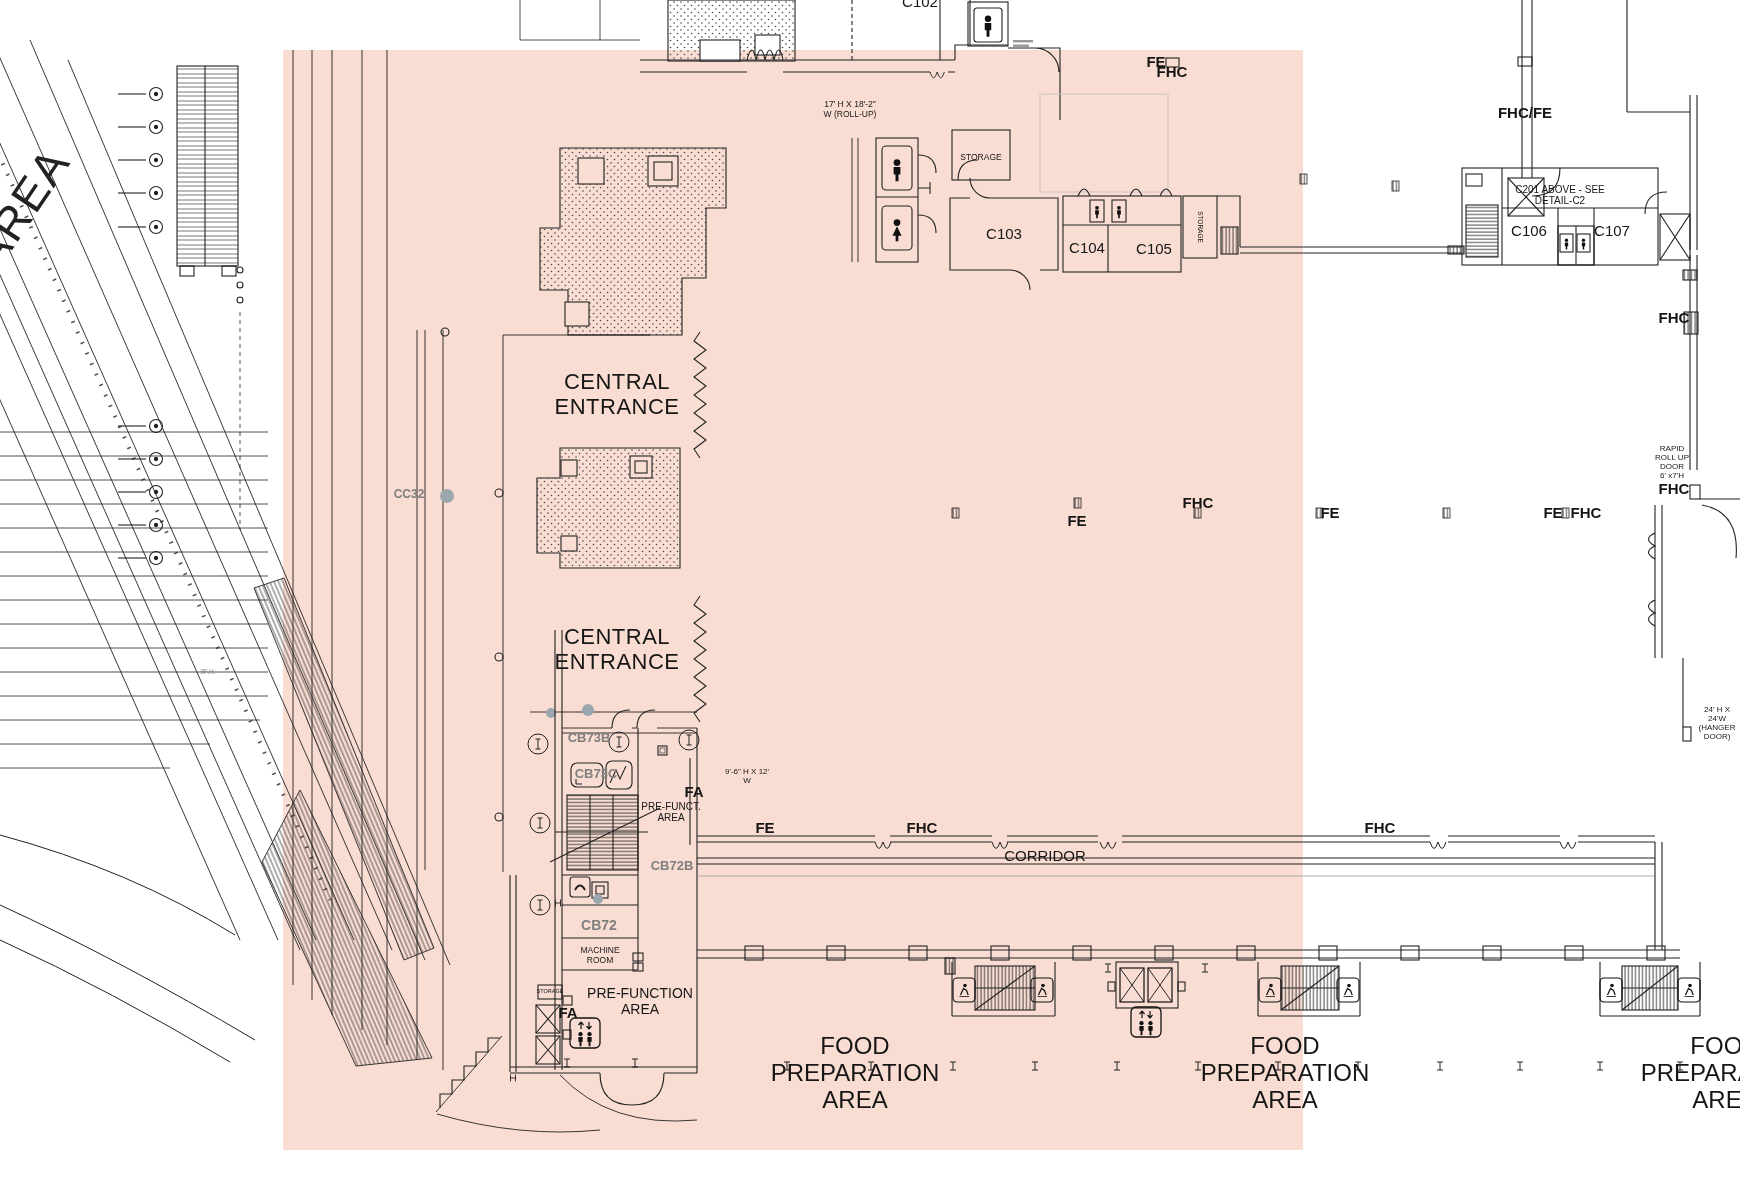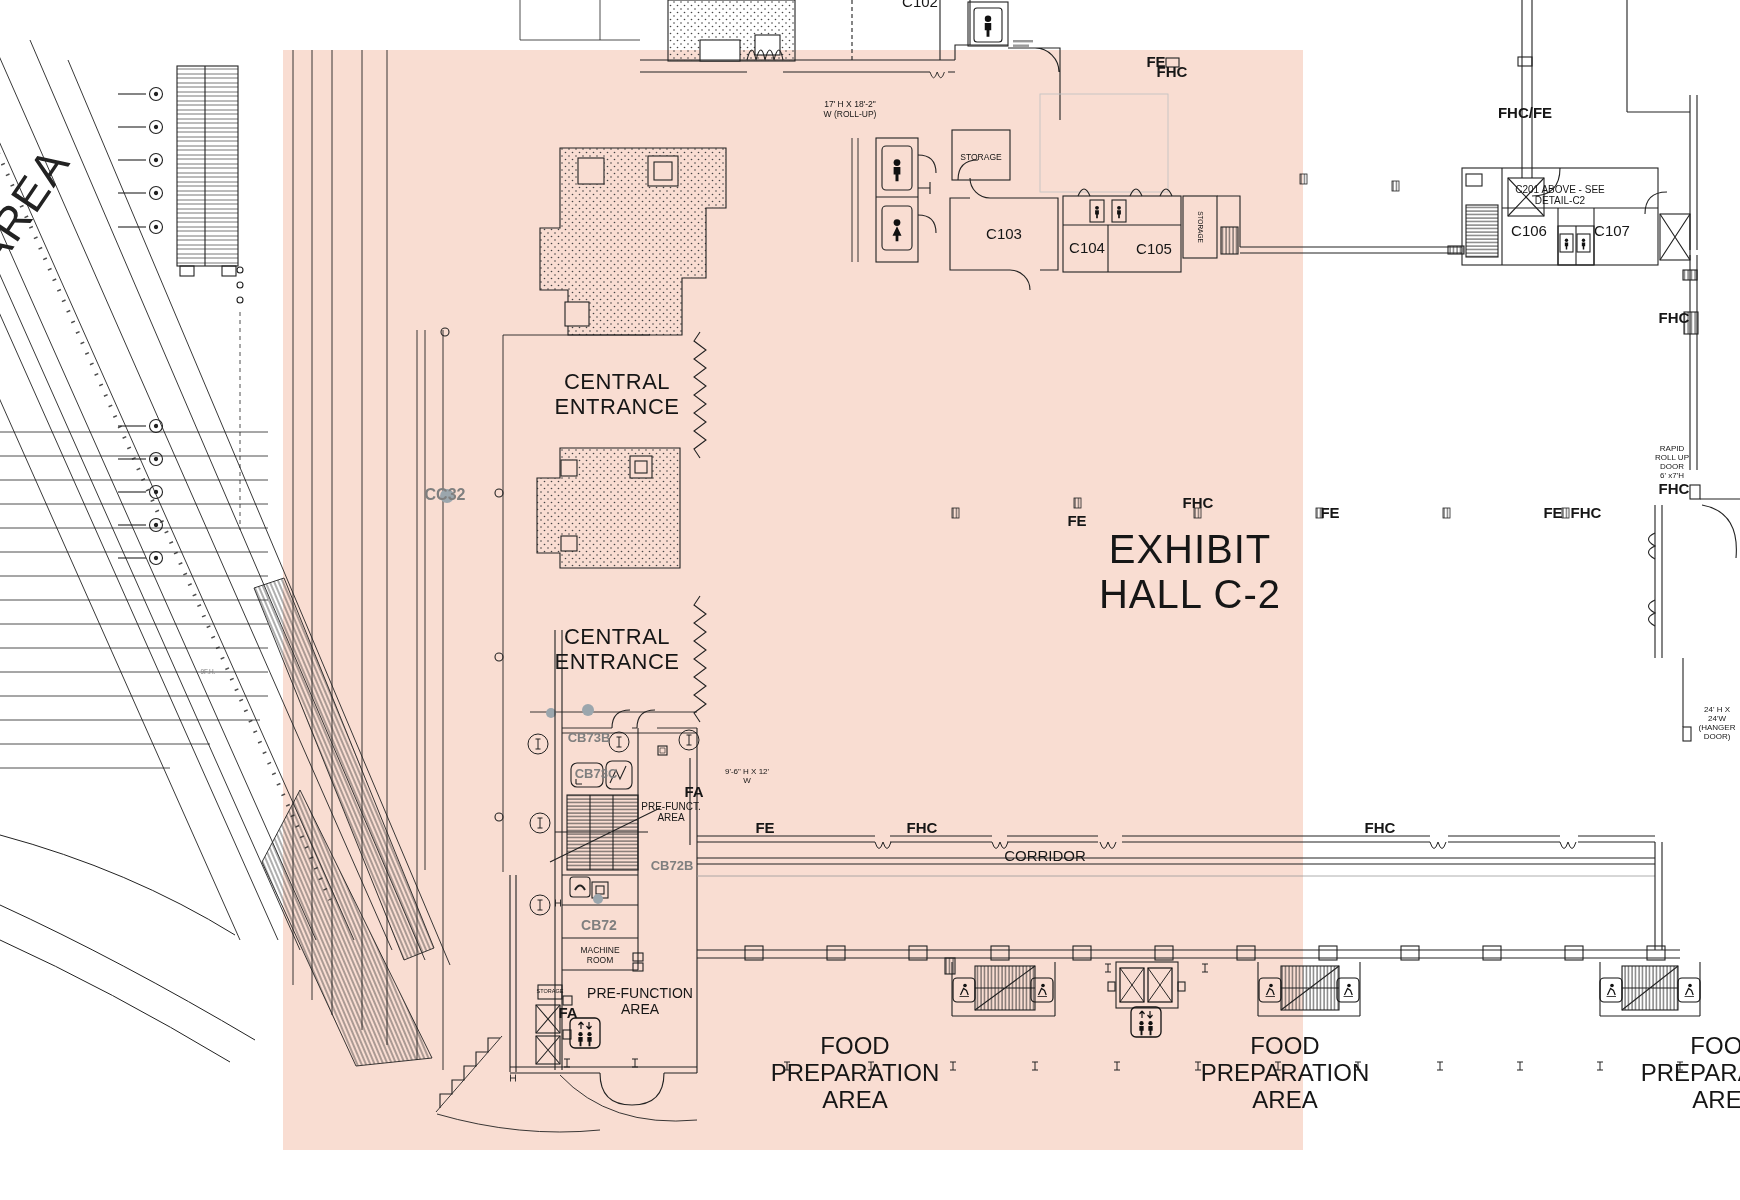--- a/index.html
+++ b/index.html
@@ -420,26 +420,24 @@
   <div class="lbl room" style="left:1154px;top:249px;">C105</div>
   <div class="lbl rot90" style="left:1200px;top:227px;font-size:6.5px;">STORAGE</div>
   <div class="lbl" style="left:1560px;top:195px;font-size:10px;">C201 ABOVE - SEE
 DETAIL-C2</div>
   <div class="lbl room" style="left:1529px;top:231px;">C106</div>
   <div class="lbl room" style="left:1612px;top:231px;">C107</div>
   <div class="lbl tiny" style="left:1674px;top:318px;">FHC</div>
 
   <div class="lbl mid" style="left:617px;top:395px;">CENTRAL
 ENTRANCE</div>
-  <div class="lbl gray" style="left:409px;top:495px;font-size:16px;margin-left:36px;">CC32</div>
+  <div class="lbl gray" style="left:409px;top:495px;font-size:12px;">CC32</div>
   <div class="lbl mid" style="left:617px;top:650px;">CENTRAL
 ENTRANCE</div>
 
-  <div class="lbl big" style="left:1190px;top:572px;">EXHIBIT
-HALL C-2</div>
 
   <div class="lbl tiny" style="left:1077px;top:521px;">FE</div>
   <div class="lbl tiny" style="left:1198px;top:503px;">FHC</div>
   <div class="lbl tiny" style="left:1330px;top:513px;">FE</div>
   <div class="lbl tiny" style="left:1553px;top:513px;">FE</div>
   <div class="lbl tiny" style="left:1586px;top:513px;">FHC</div>
 
   <div class="lbl" style="left:1672px;top:463px;font-size:8px;">RAPID
 ROLL UP
 DOOR

